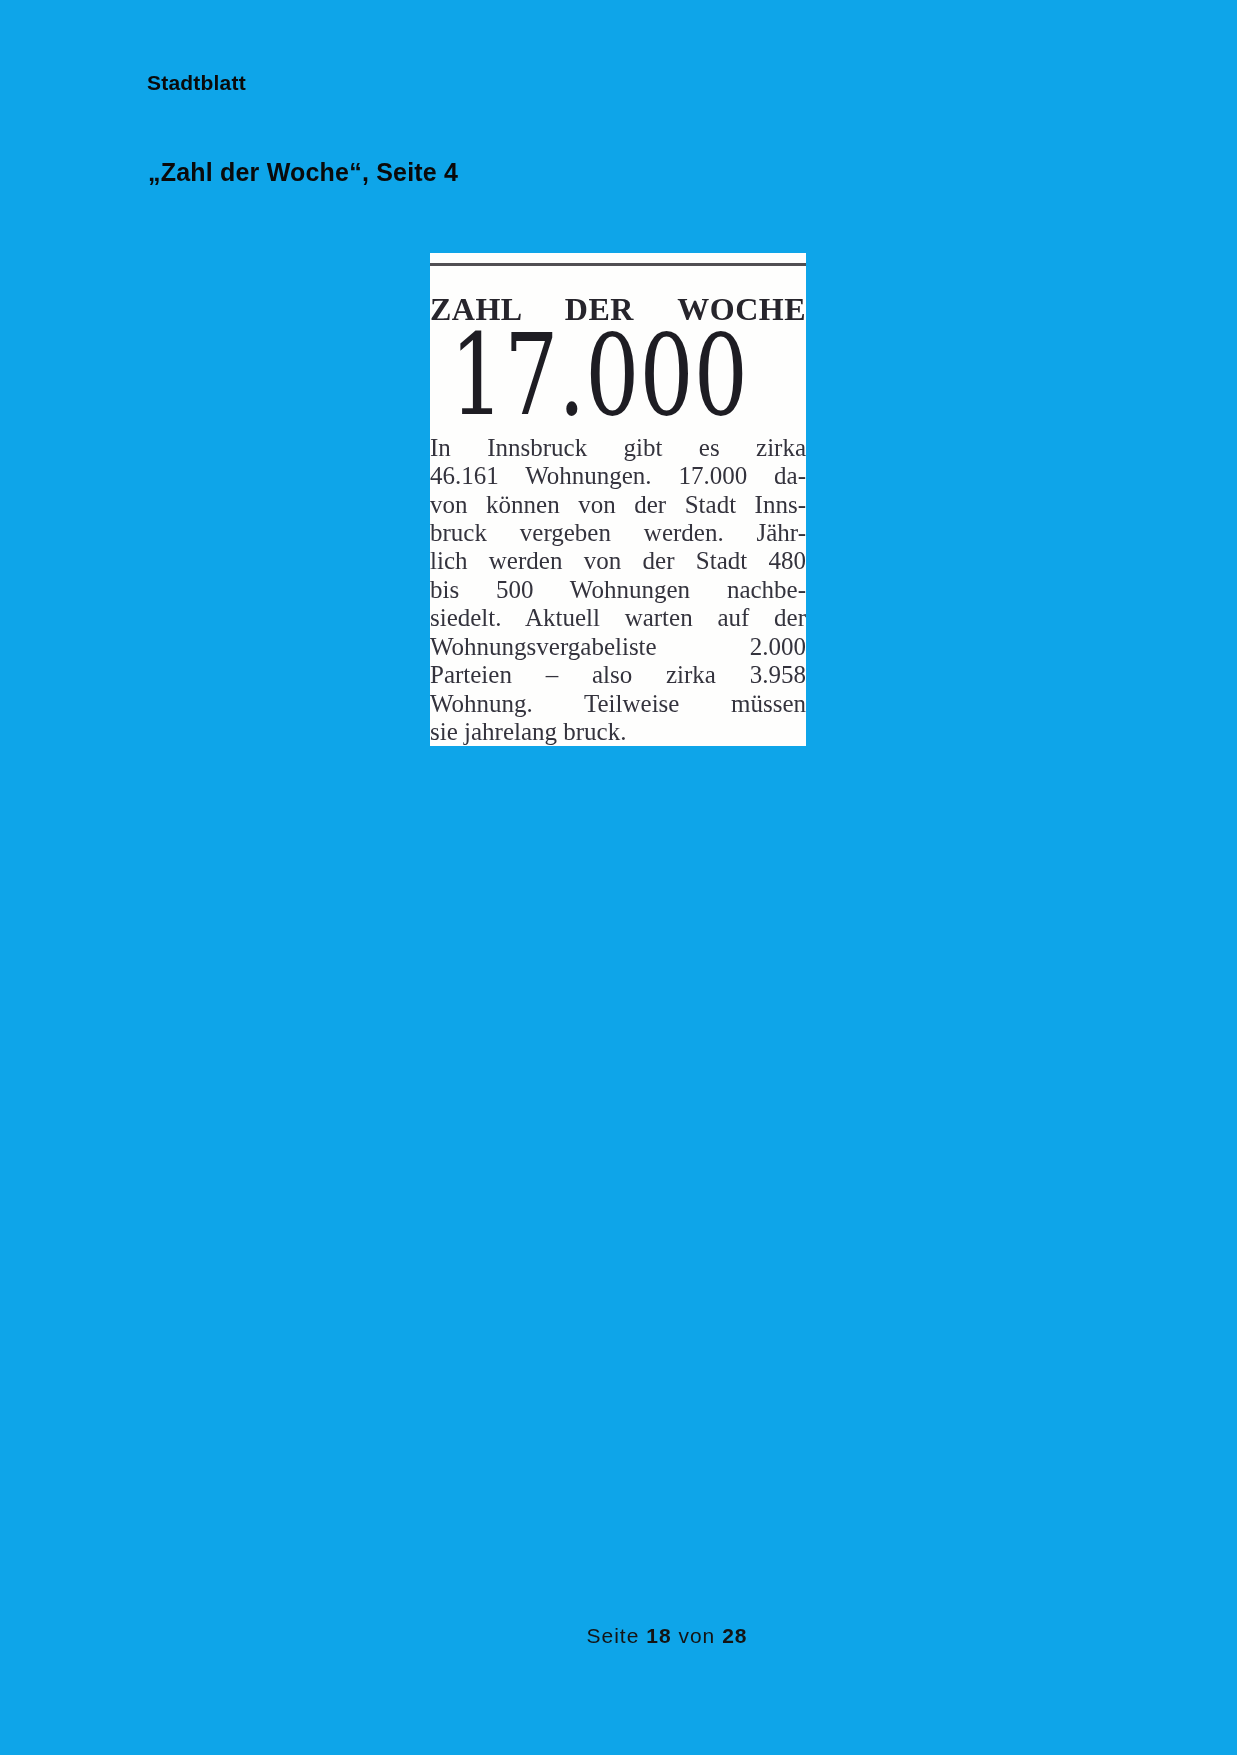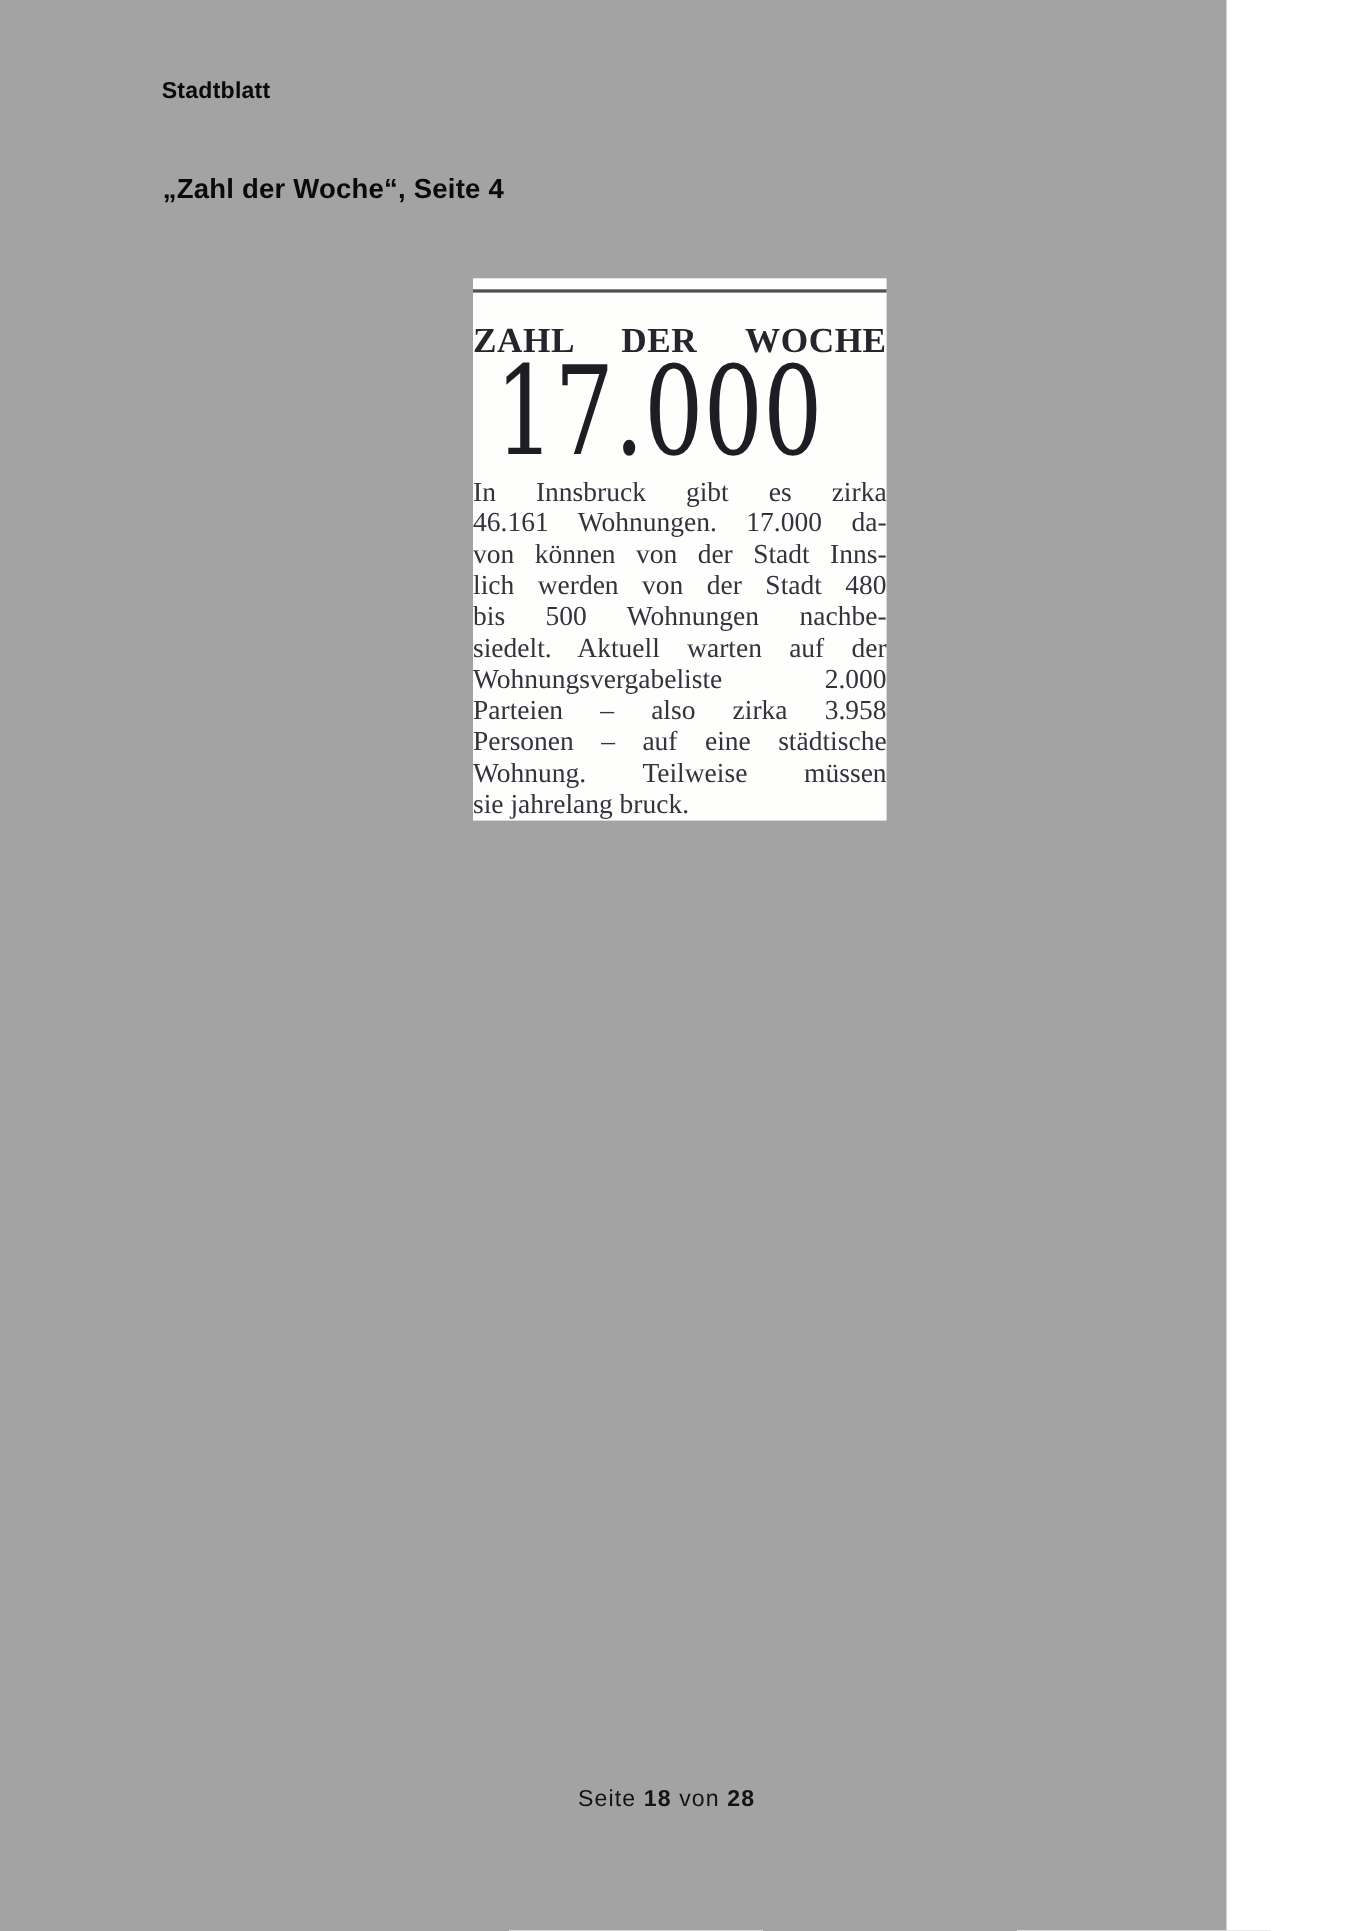--- a/index.html
+++ b/index.html
@@ -2,23 +2,23 @@
 <html><head>
 <meta charset="utf-8">
 <style>
   html, body {
     margin: 0;
     padding: 0;
     background: #ffffff;
   }
   .page {
     position: relative;
-    width: 1115px;
+    width: 1237px;
     height: 1755px;
-    background: #a3a3a3;
+    background: #0ea5e9;
     overflow: hidden;
     font-family: "Liberation Sans", sans-serif;
   }
 
   
   .doc-header {
     position: absolute;
     left: 147px;
     top: 71px;
     font-size: 21px;
@@ -110,26 +110,26 @@
   <div class="doc-heading">„Zahl der Woche“, Seite 4</div>
 
   <div class="clipping">
     <div class="clip-rule"></div>
     <div class="clip-kicker">ZAHL DER WOCHE</div>
     <div class="clip-number">17.000</div>
     <div class="clip-body">
       <div class="line">In Innsbruck gibt es zirka</div>
       <div class="line">46.161 Wohnungen. 17.000 da-</div>
       <div class="line">von können von der Stadt Inns-</div>
+      <div class="line">bruck vergeben werden. Jähr-</div>
       <div class="line">lich werden von der Stadt 480</div>
       <div class="line">bis 500 Wohnungen nachbe-</div>
       <div class="line">siedelt. Aktuell warten auf der</div>
       <div class="line">Wohnungsvergabeliste 2.000</div>
       <div class="line">Parteien – also zirka 3.958</div>
-      <div class="line">Personen – auf eine städtische</div>
       <div class="line">Wohnung. Teilweise müssen</div>
       <div class="line last">sie jahrelang bruck.</div>
     </div>
   </div>
 
   <div class="doc-footer"><span>Seite</span> <b>18</b> <span>von</span> <b>28</b></div>
 
 </div>
 
 </body></html>

